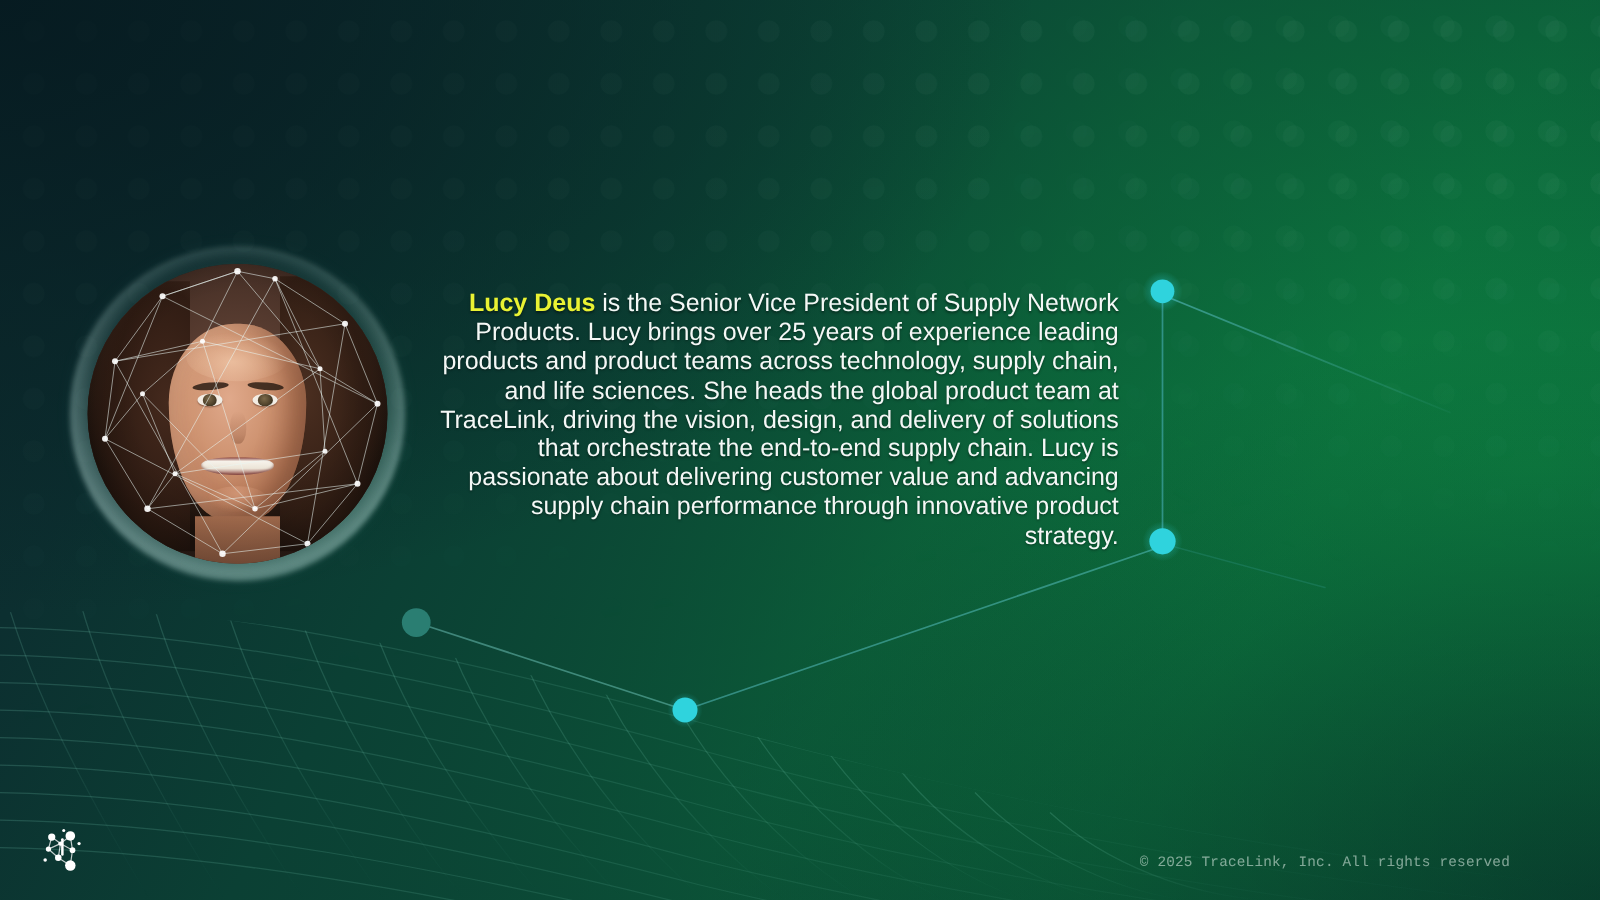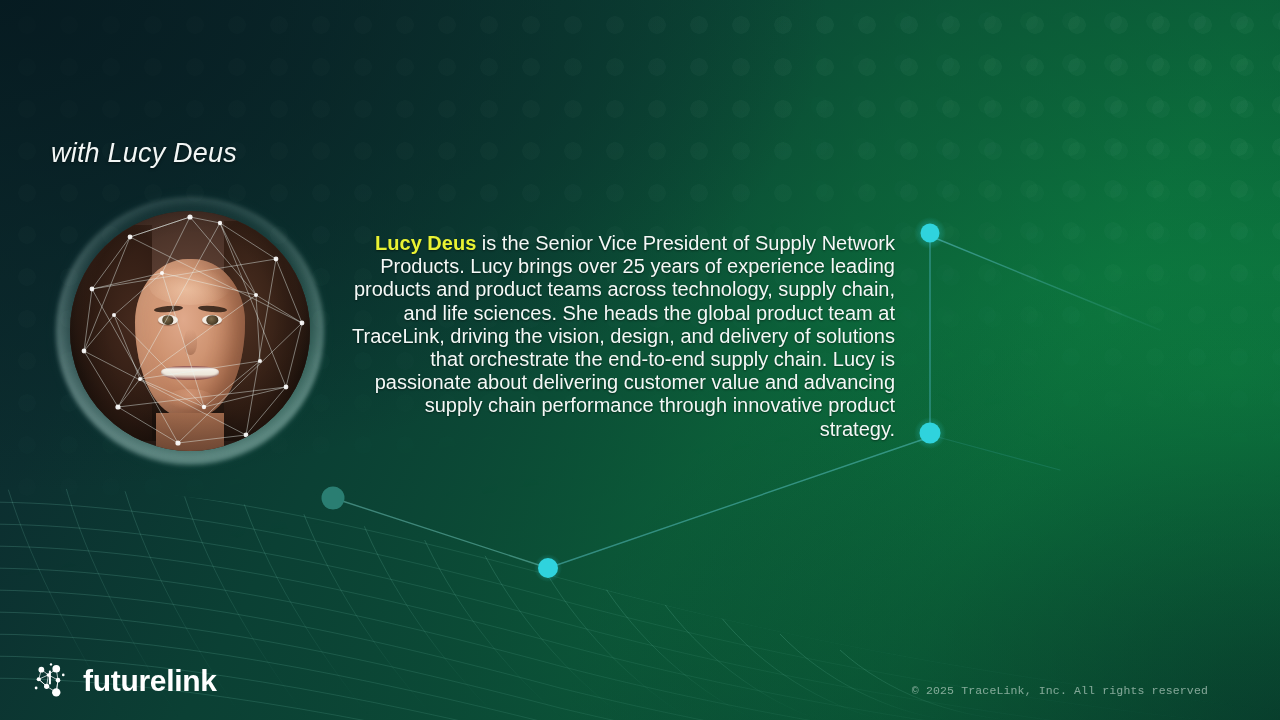--- a/index.html
+++ b/index.html
@@ -283,21 +283,20 @@
         <circle cx="930" cy="233" r="9.5" fill="#2fd3dd"></circle>
         <circle cx="930" cy="433" r="16" fill="url(#nodeGlow)"></circle>
         <circle cx="930" cy="433" r="10.5" fill="#2fd3dd"></circle>
         <circle cx="548" cy="568" r="14" fill="url(#nodeGlow)"></circle>
         <circle cx="548" cy="568" r="10" fill="#2fd3dd"></circle>
         <circle cx="333" cy="498" r="11.5" fill="#2a7e72"></circle>
       </g>
     </svg>
   </div>
 
-  <div class="subtitle">with Lucy Deus</div>
 
   <div class="portrait-wrap">
     <div class="portrait-glow"></div>
     <div class="portrait-clip">
       <div class="pt-bg"></div>
       <div class="pt-hair"></div>
       <div class="pt-hairL"></div>
       <div class="pt-hairR"></div>
       <div class="pt-face"></div>
       <div class="pt-fore"></div>
@@ -364,18 +363,17 @@
           <circle cx="32" cy="23" r="2.6"></circle>
           <circle cx="19" cy="30" r="3.0"></circle>
           <circle cx="30" cy="37" r="4.8"></circle>
           <circle cx="7" cy="32" r="1.6"></circle>
           <circle cx="24" cy="5" r="1.4"></circle>
           <circle cx="38" cy="17" r="1.5"></circle>
         </g>
         <rect x="21.6" y="12" width="2.3" height="16" rx="1.1" fill="#ffffff"></rect>
       </svg>
     </span>
-    <span class="logo-text">futurelink</span>
   </div>
 
   <div class="copyright">© 2025 TraceLink, Inc. All rights reserved</div>
 
 </div>
 
 </body></html>

